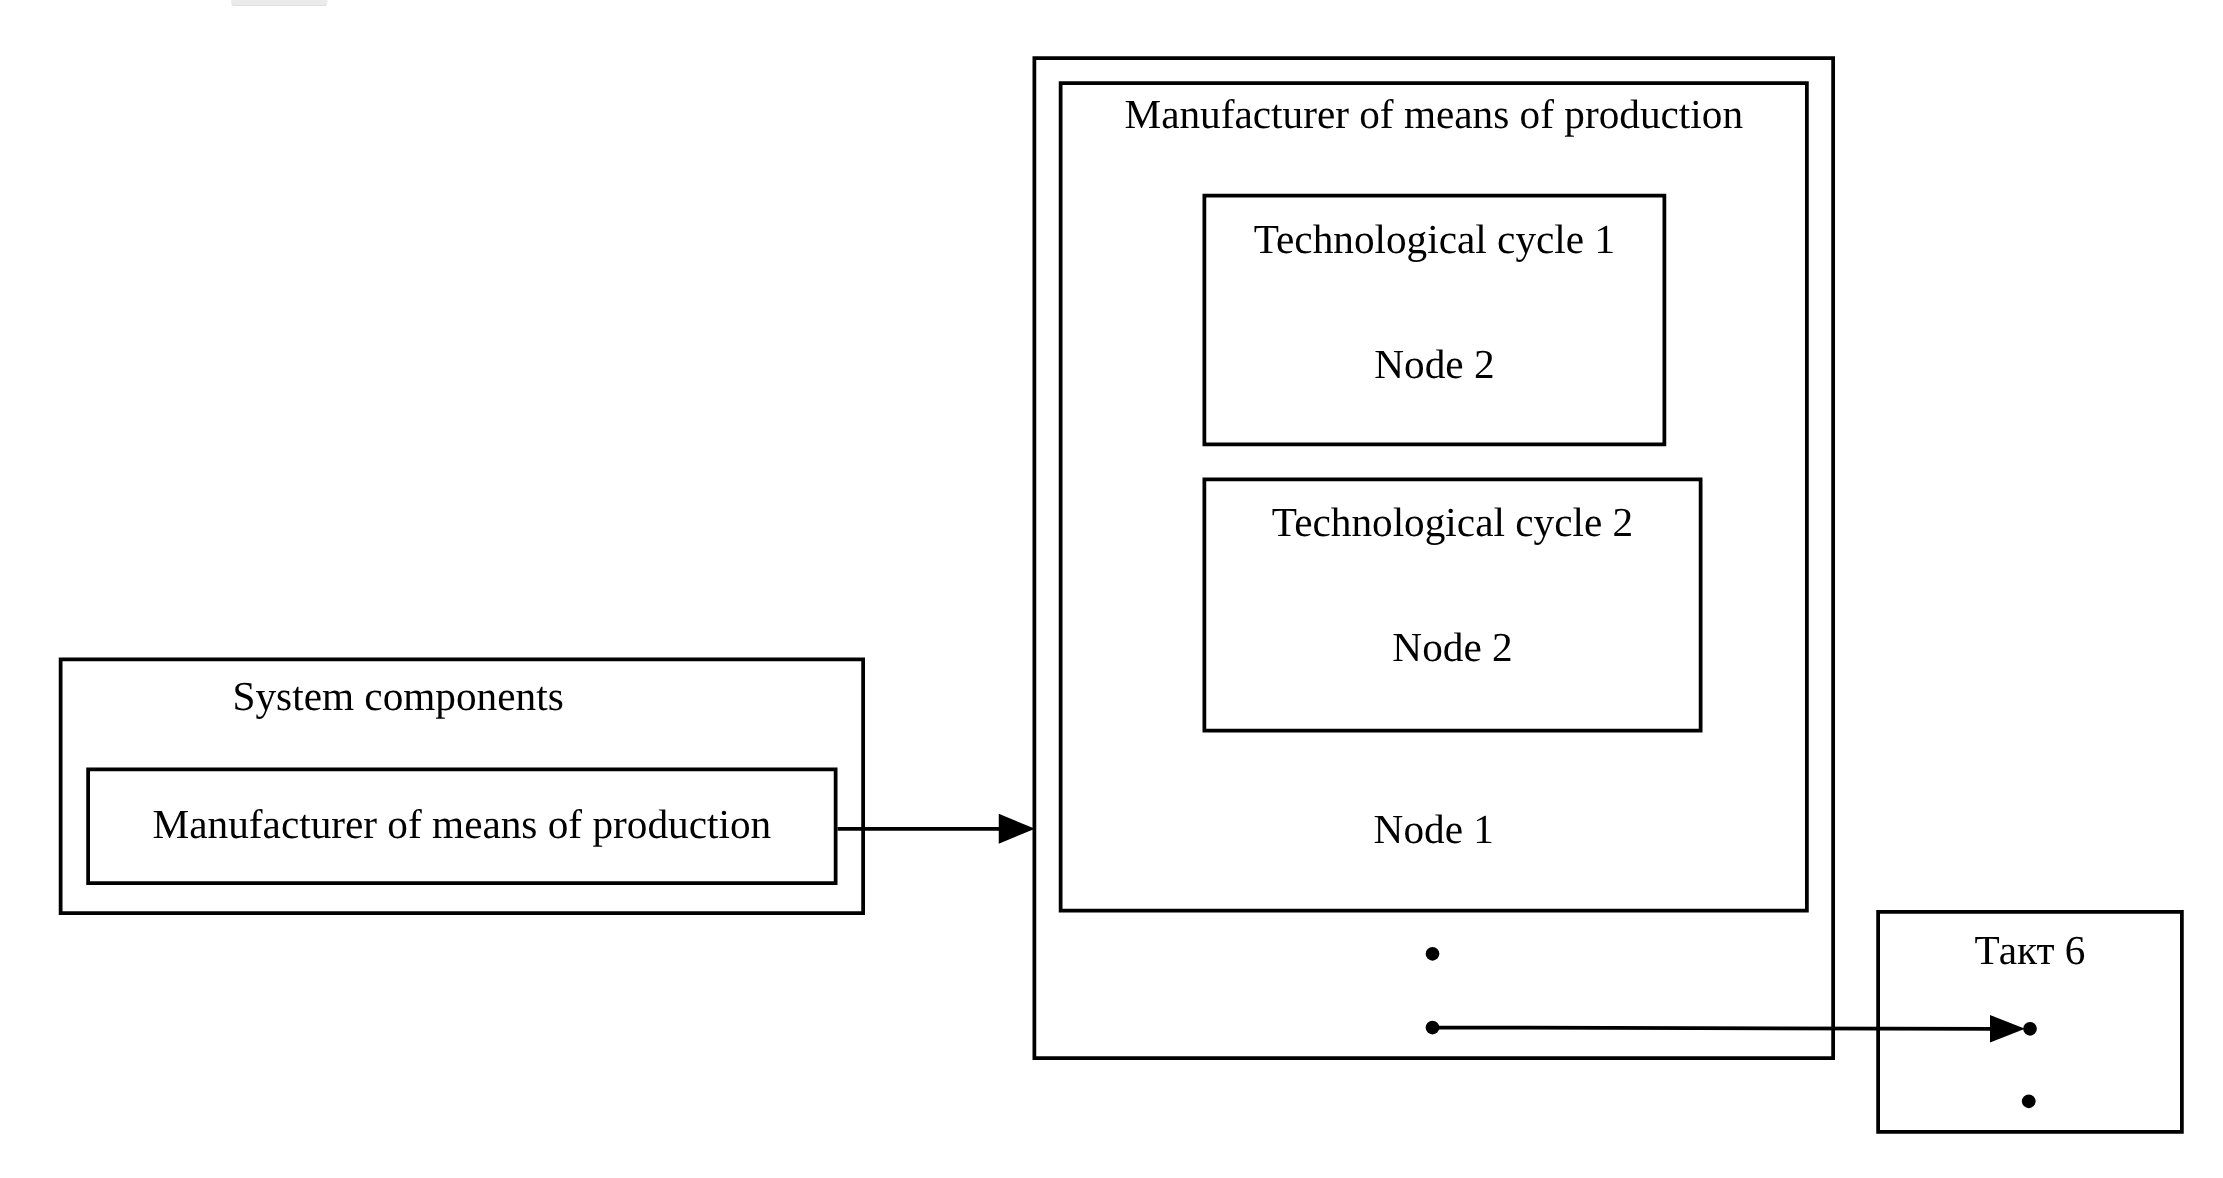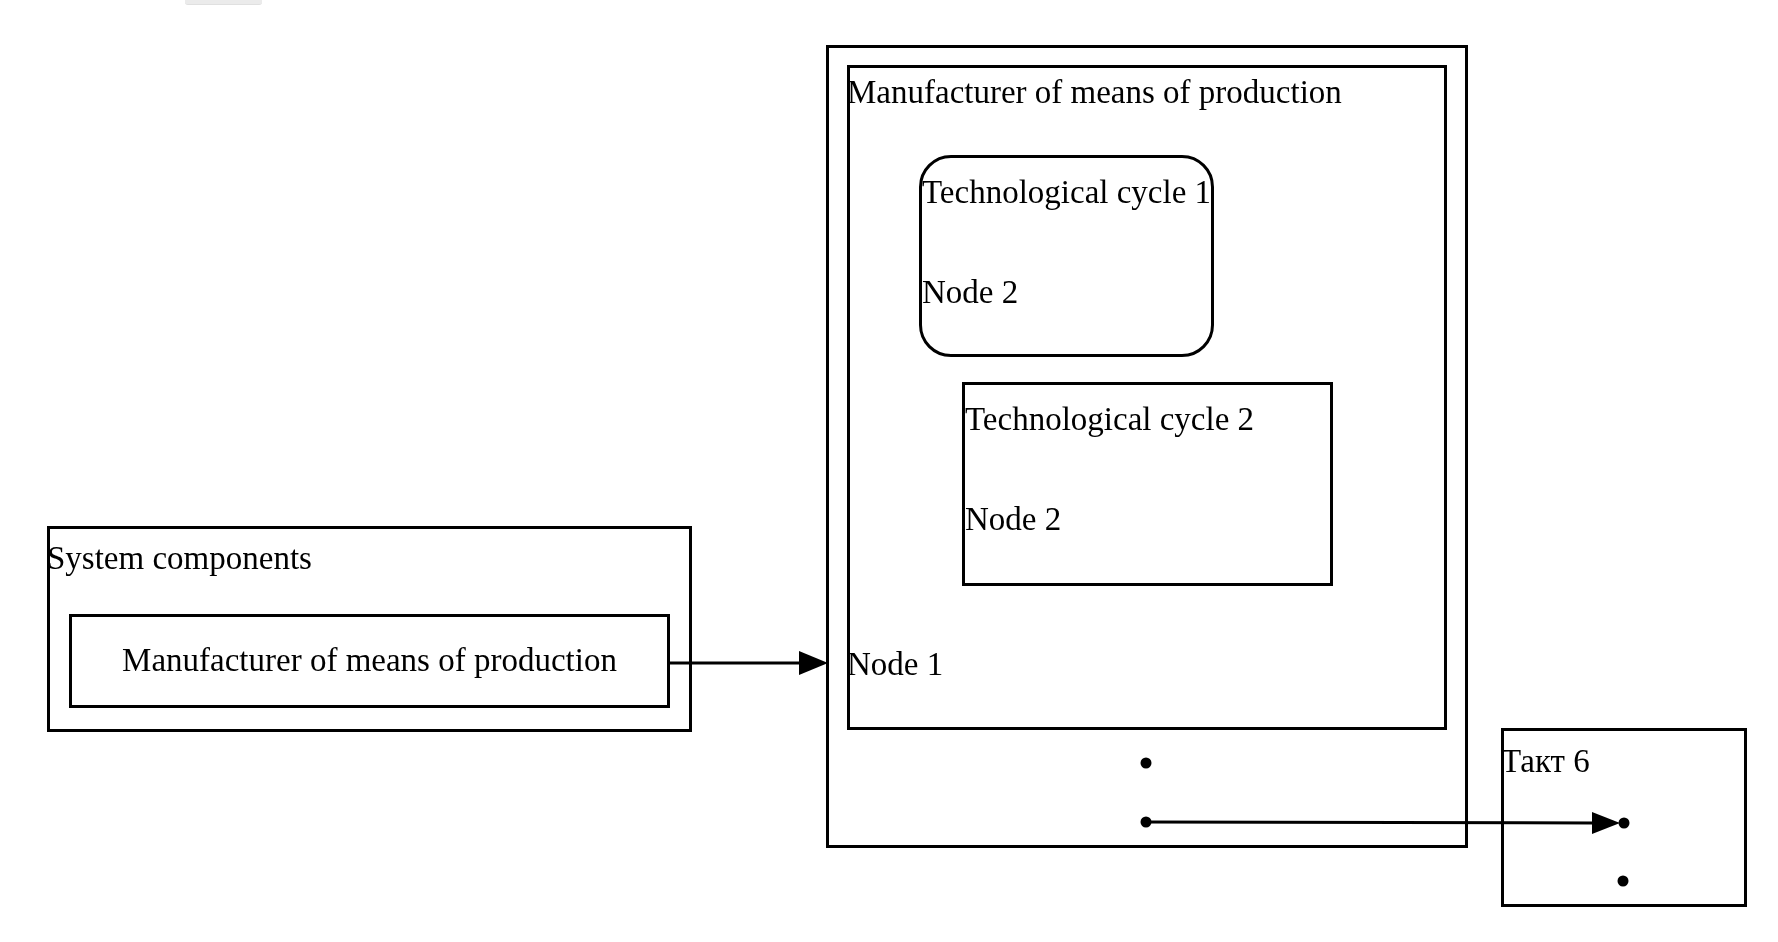--- a/index.html
+++ b/index.html
@@ -19,21 +19,21 @@
   .box {
     position: absolute;
     border: 3px solid #000000;
     background: #ffffff;
     box-sizing: border-box;
   }
   .label {
     position: absolute;
     font-size: 33px;
     line-height: 1.15;
-    text-align: left;
+    text-align: center;
     white-space: nowrap;
     color: #000000;
   }
   
   #top-artifact {
     position: absolute;
     left: 185px;
     top: 0;
     width: 77px;
     height: 4px;
@@ -46,22 +46,22 @@
   #sys-box      { left: 47px;  top: 526px; width: 645px; height: 206px; }
   #sys-title    { left: 47px;  top: 540px; width: 543px; }
   #sys-inner    { left: 69px;  top: 614px; width: 601px; height: 94px;
                   display: flex; align-items: center; justify-content: center; }
   #sys-inner .label { position: static; }
 
   
   #mfr-box      { left: 826px; top: 45px;  width: 642px; height: 803px; }
   #mfr-inner    { left: 847px; top: 65px;  width: 600px; height: 665px; }
   #mfr-title    { left: 847px; top: 74px;  width: 600px; }
-  #cycle1-box   { left: 919px; top: 155px; width: 295px; height: 202px; border-radius: 32px; }
-  #cycle2-box   { left: 962px; top: 382px; width: 371px; height: 204px; }
+  #cycle1-box   { left: 962px; top: 155px; width: 371px; height: 202px; }
+  #cycle2-box   { left: 962px; top: 382px; width: 400px; height: 204px; }
   .cycle-title  { left: 0; top: 16px; width: 100%; }
   .cycle-node   { left: 0; top: 116px; width: 100%; }
   #node1-label  { left: 847px; top: 646px; width: 600px; }
 
   
   #takt-box     { left: 1501px; top: 728px; width: 246px; height: 179px; }
   #takt-title   { left: 1501px; top: 743px; width: 246px; }
 
   #connector-layer {
     position: absolute;

